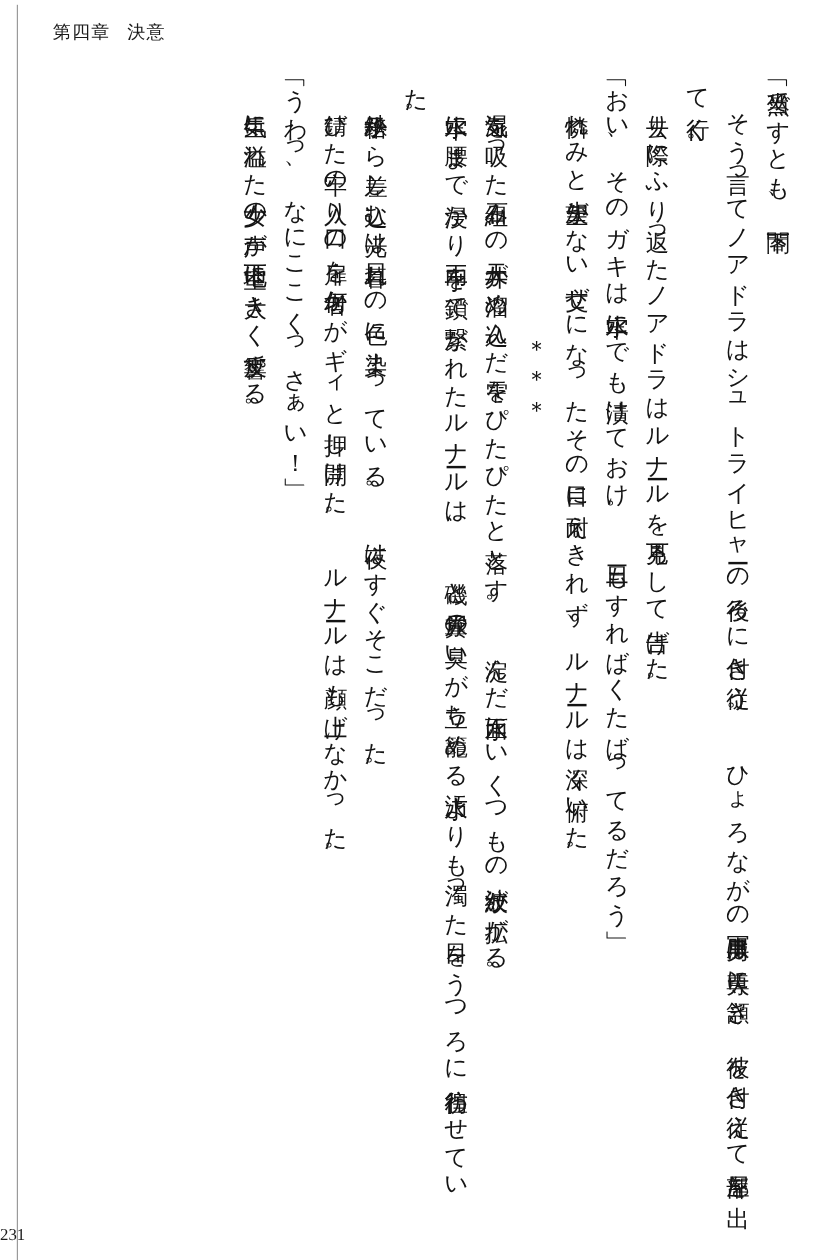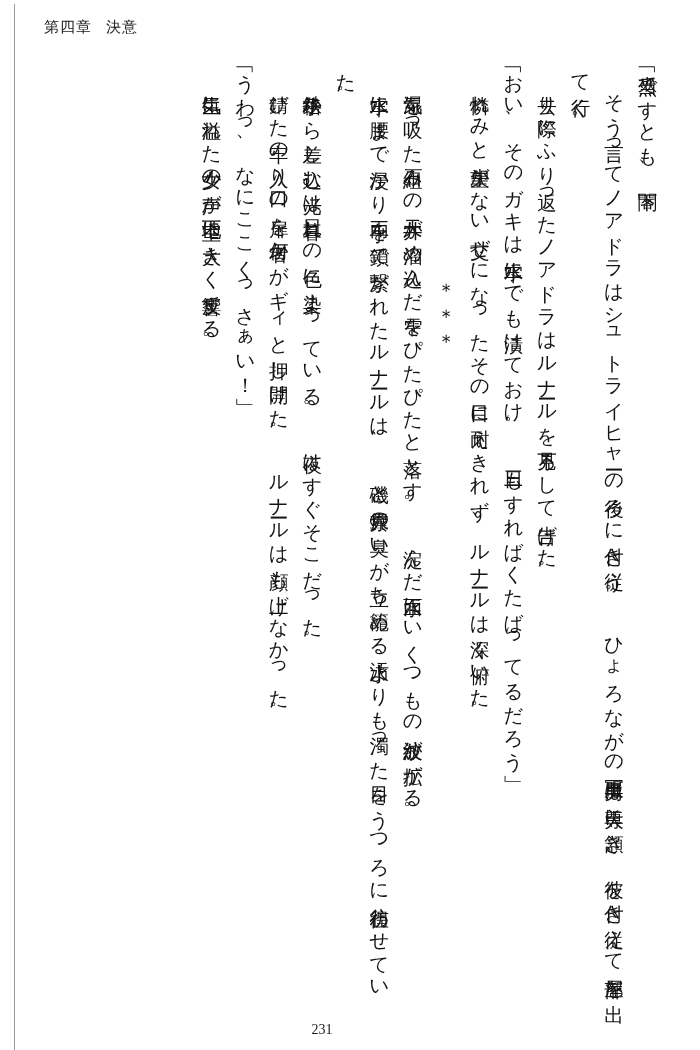--- a/index.html
+++ b/index.html
@@ -83,21 +83,21 @@
     text-indent: 0;
     letter-spacing: 6px;
     padding-top: 210px;
   }
 
   .page-number {
     position: absolute;
     left: 0;
     right: 0;
     bottom: 16px;
-    text-align: center;
+    text-align: left;
     font-size: 14px;
     color: #1a1a1a;
     font-family: "Liberation Serif", "DejaVu Serif", serif;
   }
 </style>
 </head>
 <body>
 
 <div class="page">
 

